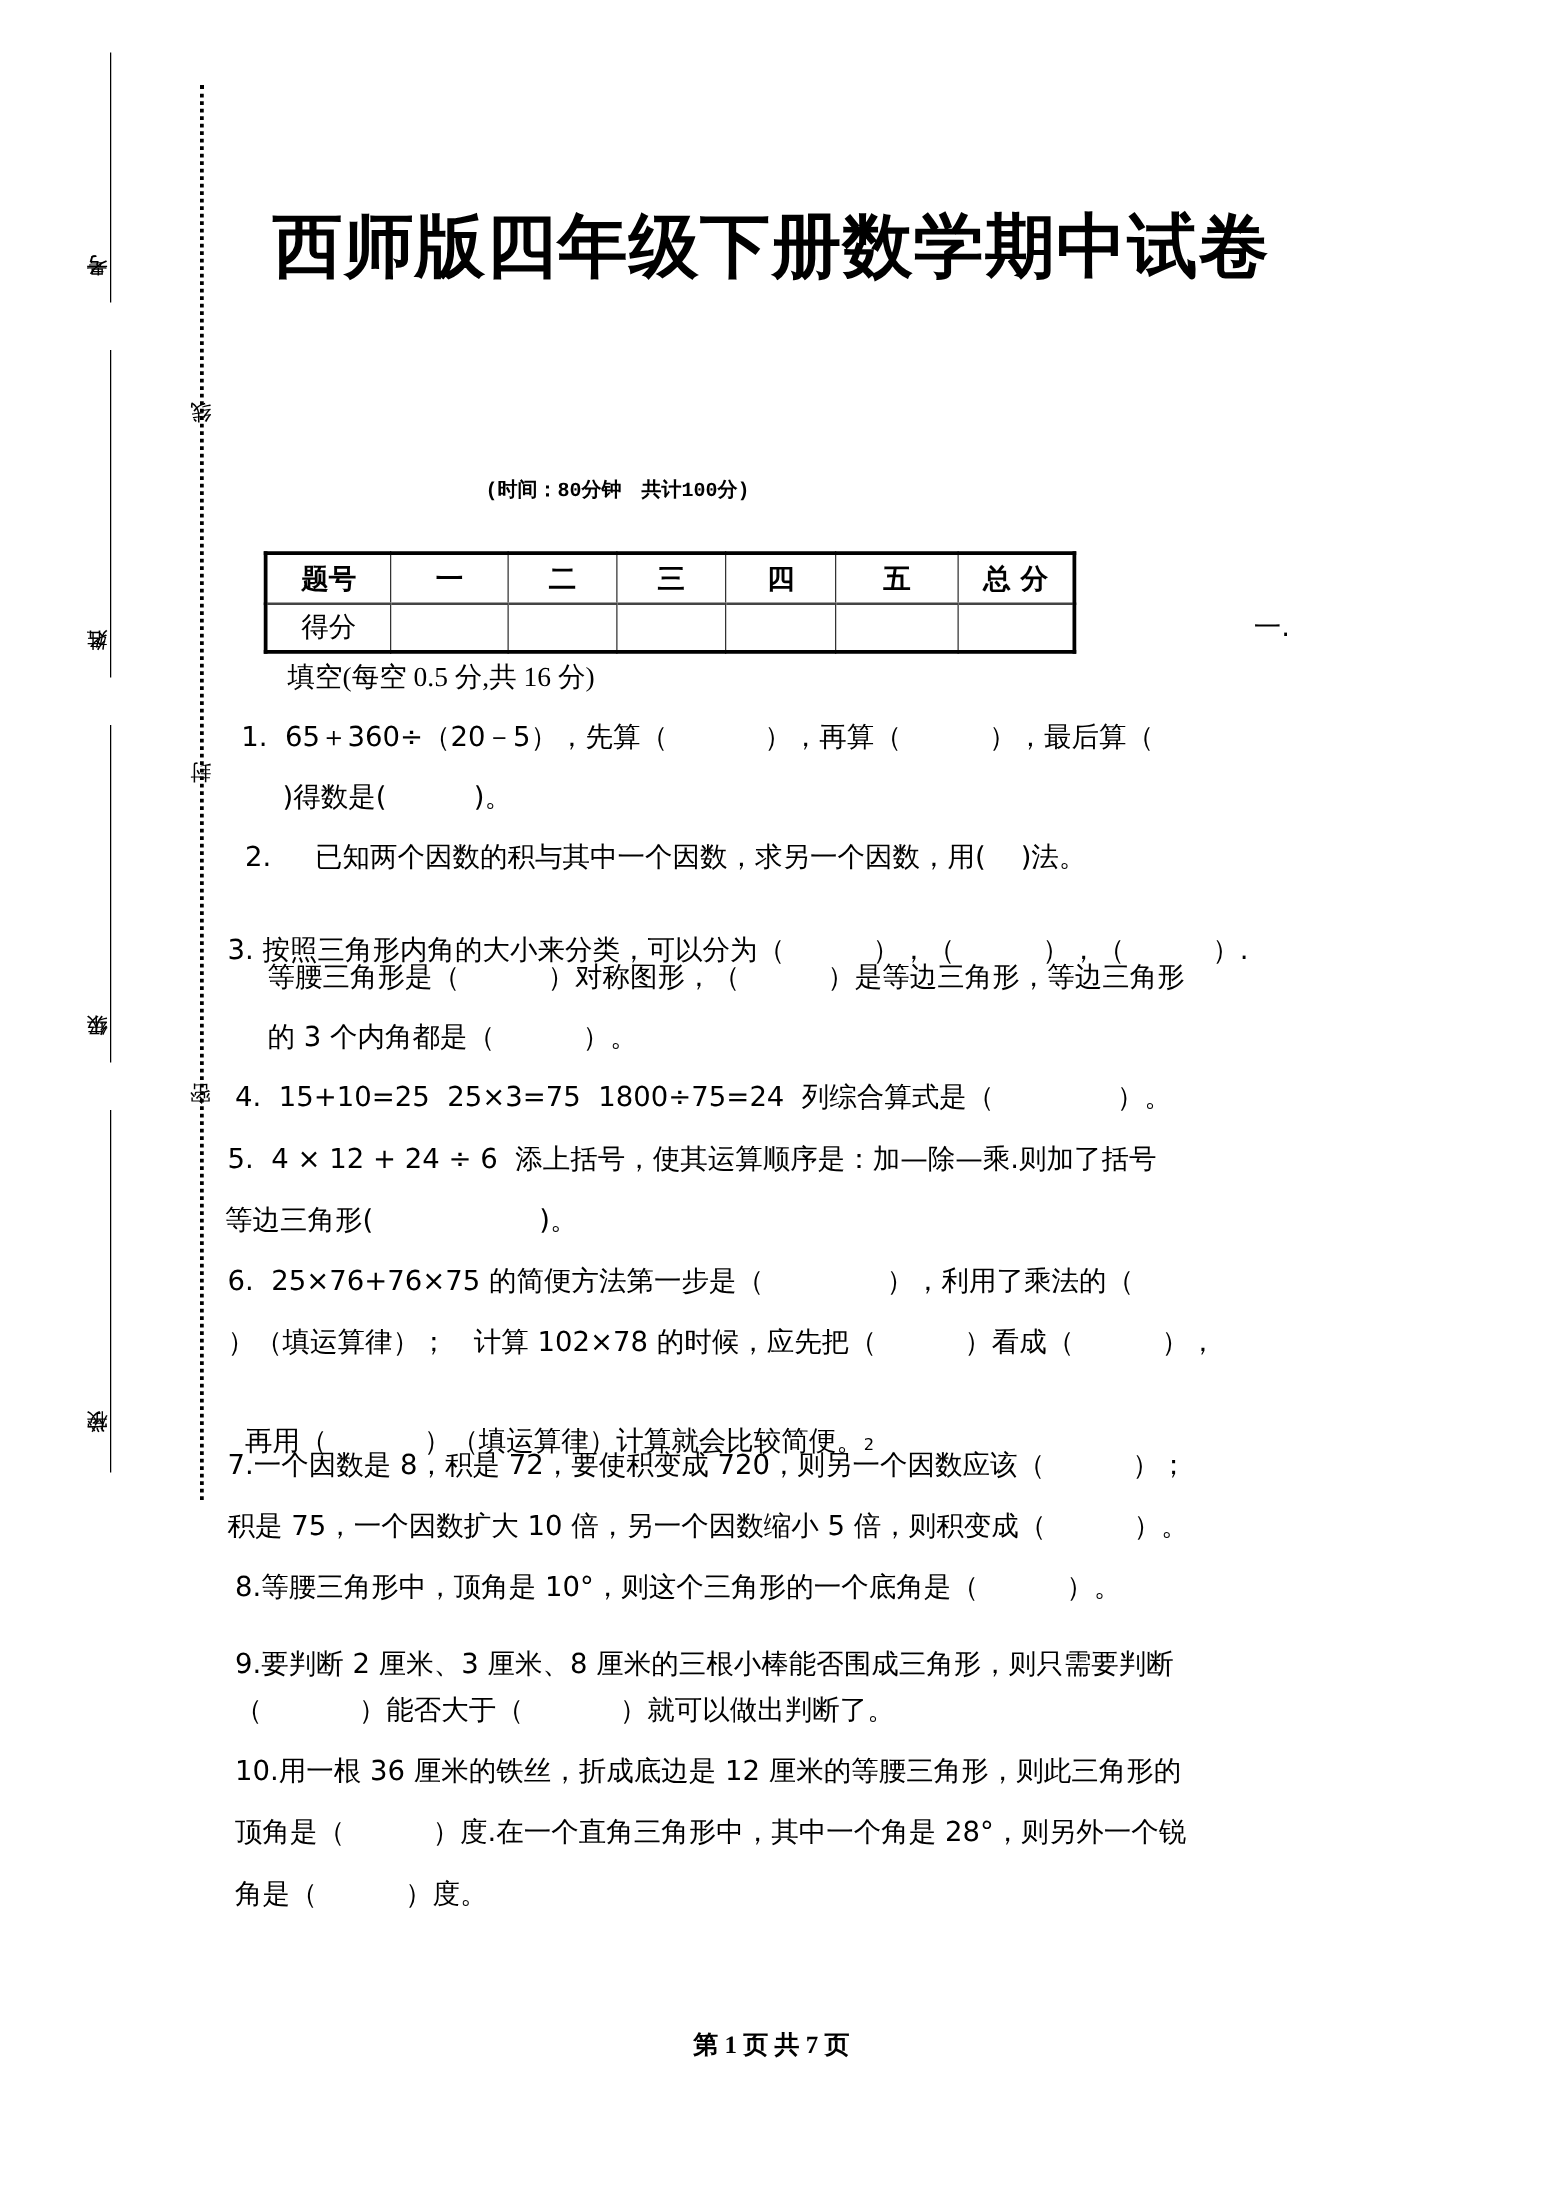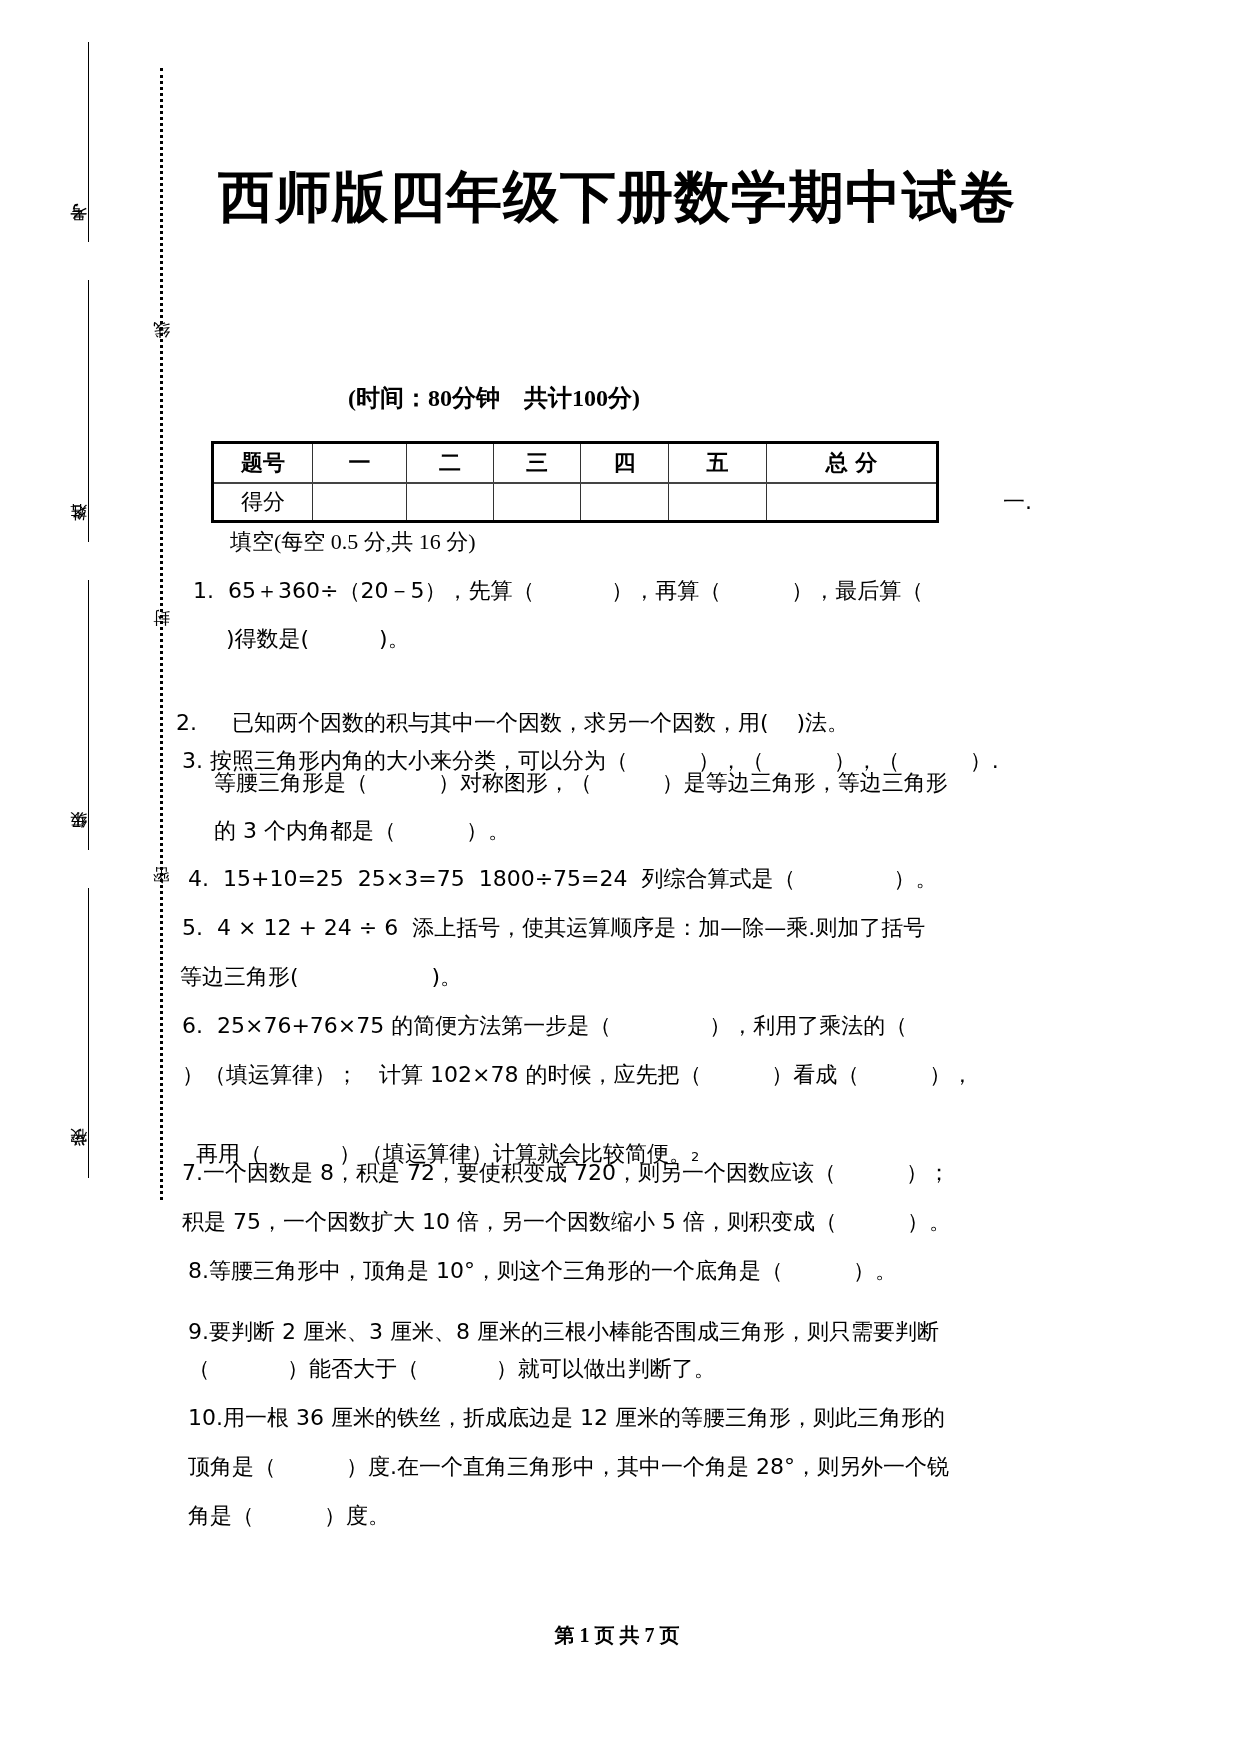--- a/index.html
+++ b/index.html
@@ -14,23 +14,23 @@
   .dotted-line { position:absolute; left:160px; top:68px; height:1132px; width:0;
                  border-left:3px dotted #000; }
   .seal-label { position:absolute; left:148px; width:26px; font-size:17px; line-height:26px;
                 writing-mode: vertical-rl; transform: rotate(180deg); background:#fff;
                 text-align:center; }
 
   .title { position:absolute; left:0; width:1234px; top:160px; text-align:center;
            font-size:56px; font-weight:bold; letter-spacing:1px;
            font-family: "DejaVu Sans", sans-serif; }
   .subtitle { position:absolute; left:0; width:988px; top:382px; text-align:center;
-              font-size:24px; font-weight:bold; font-family:Liberation Serif, serif; }
+              font-size:16px; font-weight:bold; font-family:Liberation Mono, monospace; }
 
-  table.score { position:absolute; left:211px; top:441px; width:728px; height:78px;
+  table.score { position:absolute; left:211px; top:441px; width:650px; height:78px;
                 border-collapse:collapse; border:3px solid #000; }
   table.score td { border:1.5px solid #333; text-align:center; font-size:22px; padding:0; }
   table.score tr.head td { font-weight:bold; height:38px; border-bottom:2.5px solid #444; }
   table.score tr.row td { height:36px; }
 
   .sec-num { position:absolute; left:1003px; top:487px; font-size:22px; }
   .line { position:absolute; font-size:22px; line-height:30px; white-space:pre; }
   .serif { font-family:"Liberation Serif", serif; }
   .sm { font-size:13px; vertical-align:baseline; }
   .footer { position:absolute; left:0; width:1234px; top:1622px; text-align:center;
@@ -78,21 +78,21 @@
   </tr>
 </tbody>
   </table>
 
 <div class="sec-num">一.</div>
 <div class="line serif" style="left:230px;top:527px;">填空(每空 0.5 分,共 16 分)</div>
 
 <div class="line" style="left:193px;top:576px;text-align:center;">1.  65＋360÷（20－5），先算（           ），再算（          ），最后算（</div>
 <div class="line" style="left:226px;top:624px;">)得数是(          )。</div>
 
-<div class="line" style="left:176px;top:672px;margin-top:36px;">2.     已知两个因数的积与其中一个因数，求另一个因数，用(    )法。</div>
+<div class="line" style="left:196px;top:672px;">2.     已知两个因数的积与其中一个因数，求另一个因数，用(    )法。</div>
 
 <div class="line" style="left:182px;top:720px;margin-top:26px;">3. 按照三角形内角的大小来分类，可以分为（          ），（          ），（          ）.</div>
 <div class="line" style="left:214px;top:768px;">等腰三角形是（          ）对称图形，（          ）是等边三角形，等边三角形</div>
 <div class="line" style="left:214px;top:816px;">的 3 个内角都是（          ）。</div>
 
 <div class="line" style="left:188px;top:864px;">4.  15+10=25  25×3=75  1800÷75=24  列综合算式是（              ）。</div>
 
 <div class="line" style="left:182px;top:913px;">5.  4 × 12 + 24 ÷ 6  添上括号，使其运算顺序是：加—除—乘.则加了括号</div>
 <div class="line" style="left:180px;top:962px;">等边三角形(                   )。</div>
 

